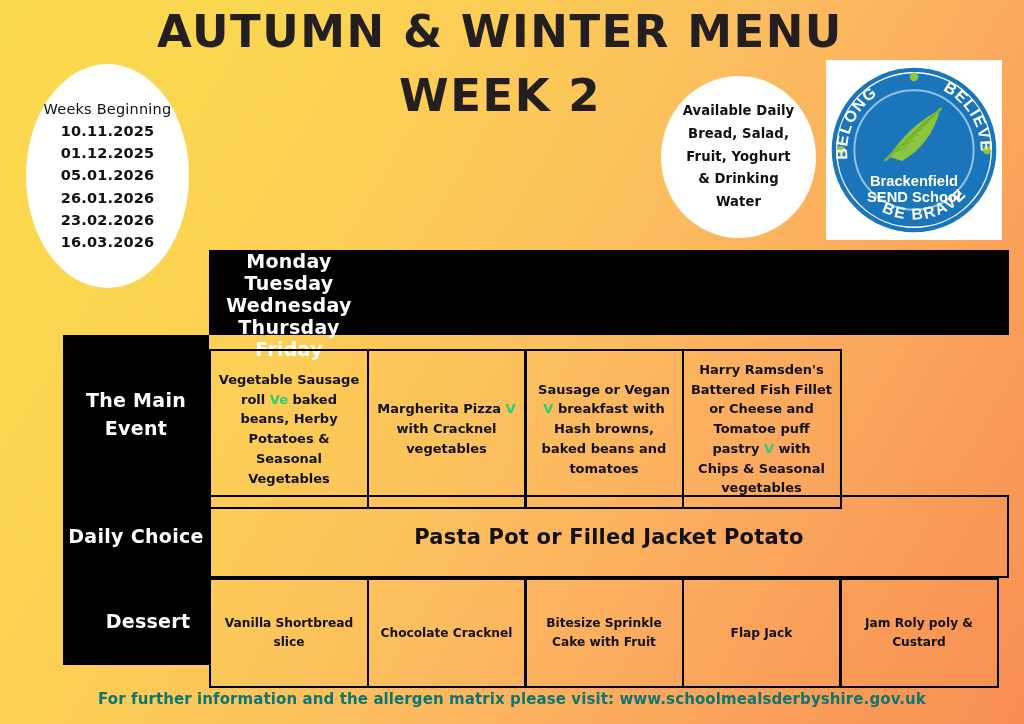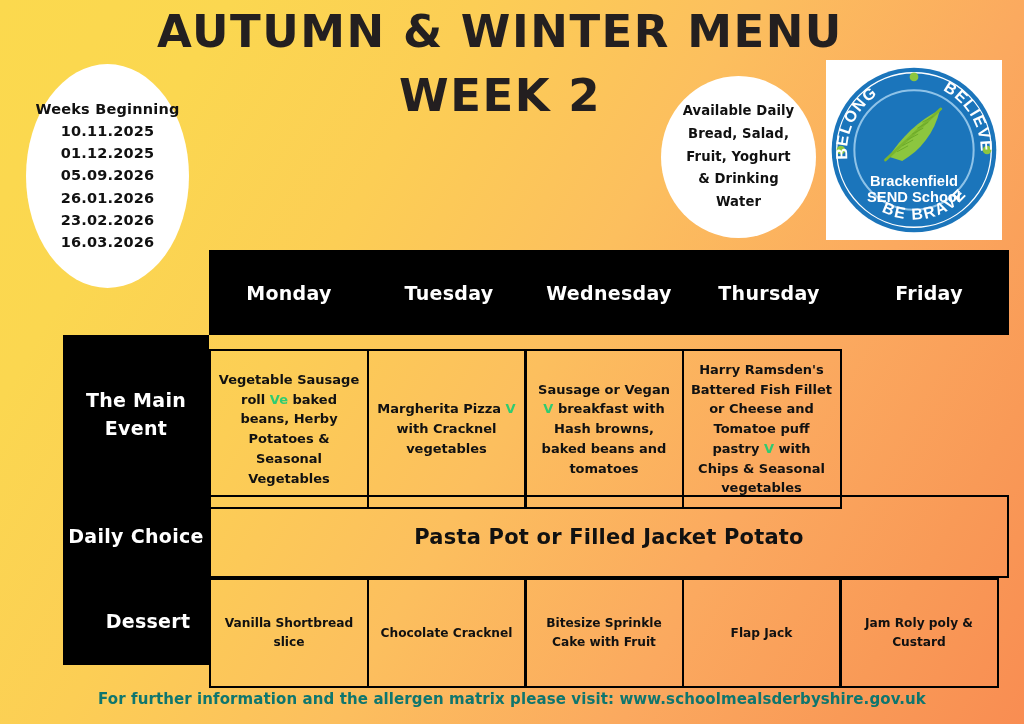--- a/index.html
+++ b/index.html
@@ -70,21 +70,21 @@
 
   #weeks-oval {
     left: 26px;
     top: 64px;
     width: 163px;
     height: 224px;
     padding-top: 2px;
   }
   #weeks-oval .oval-title {
     font-size: 14.5px;
-    font-weight: 700;
+    font-weight: 400;
     letter-spacing: 0.2px;
     margin-bottom: 3px;
   }
   #weeks-oval .oval-date {
     font-size: 14.5px;
     font-weight: 700;
     line-height: 1.52;
     letter-spacing: 0.2px;
   }
 
@@ -129,20 +129,21 @@
     display: flex;
   }
 
   
   #header-row {
     left: 146px;
     top: 0;
     width: 800px;
     height: 85px;
     background: #000000;
+    flex-direction: column;
   }
   #header-row .day-cell {
     width: 160px;
     display: flex;
     align-items: center;
     justify-content: center;
     color: #ffffff;
     font-size: 19px;
     font-weight: 700;
     letter-spacing: 0.3px;
@@ -228,21 +229,21 @@
 
   <div class="title-block">
     <div class="title-line1">AUTUMN &amp; WINTER MENU</div>
     <div class="title-line2">WEEK 2</div>
   </div>
 
   <div class="oval" id="weeks-oval">
     <div class="oval-title">Weeks Beginning</div>
     <div class="oval-date">10.11.2025</div>
     <div class="oval-date">01.12.2025</div>
-    <div class="oval-date">05.09.2026</div>
+    <div class="oval-date">05.01.2026</div>
     <div class="oval-date">26.01.2026</div>
     <div class="oval-date">23.02.2026</div>
     <div class="oval-date">16.03.2026</div>
   </div>
 
   <div class="oval" id="daily-oval">
     <div class="d-line">Available Daily</div>
     <div class="d-line">Bread, Salad,</div>
     <div class="d-line">Fruit, Yoghurt</div>
     <div class="d-line">&amp; Drinking</div>

